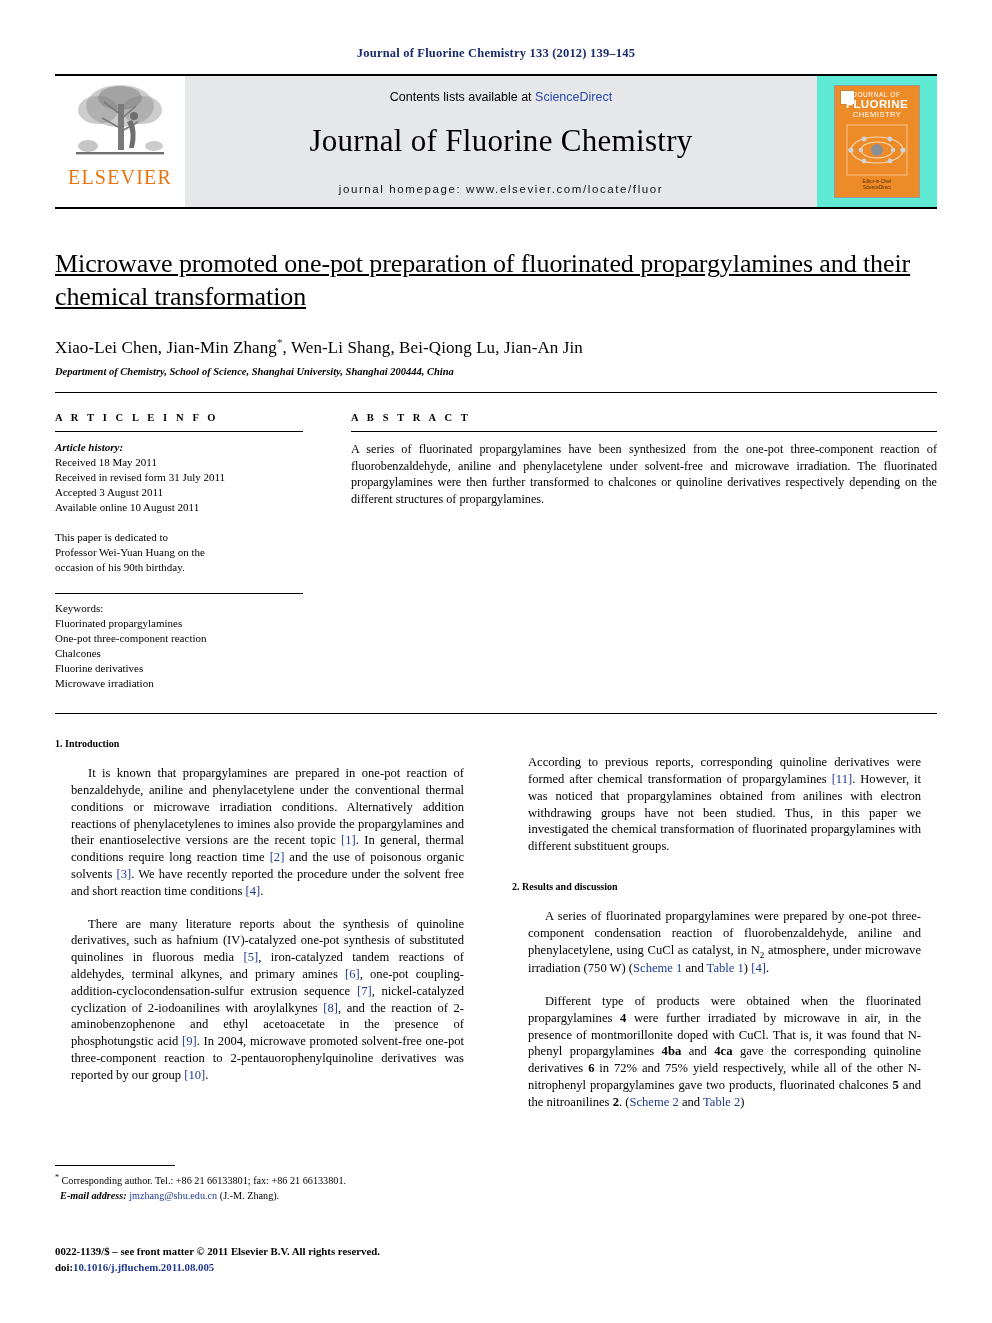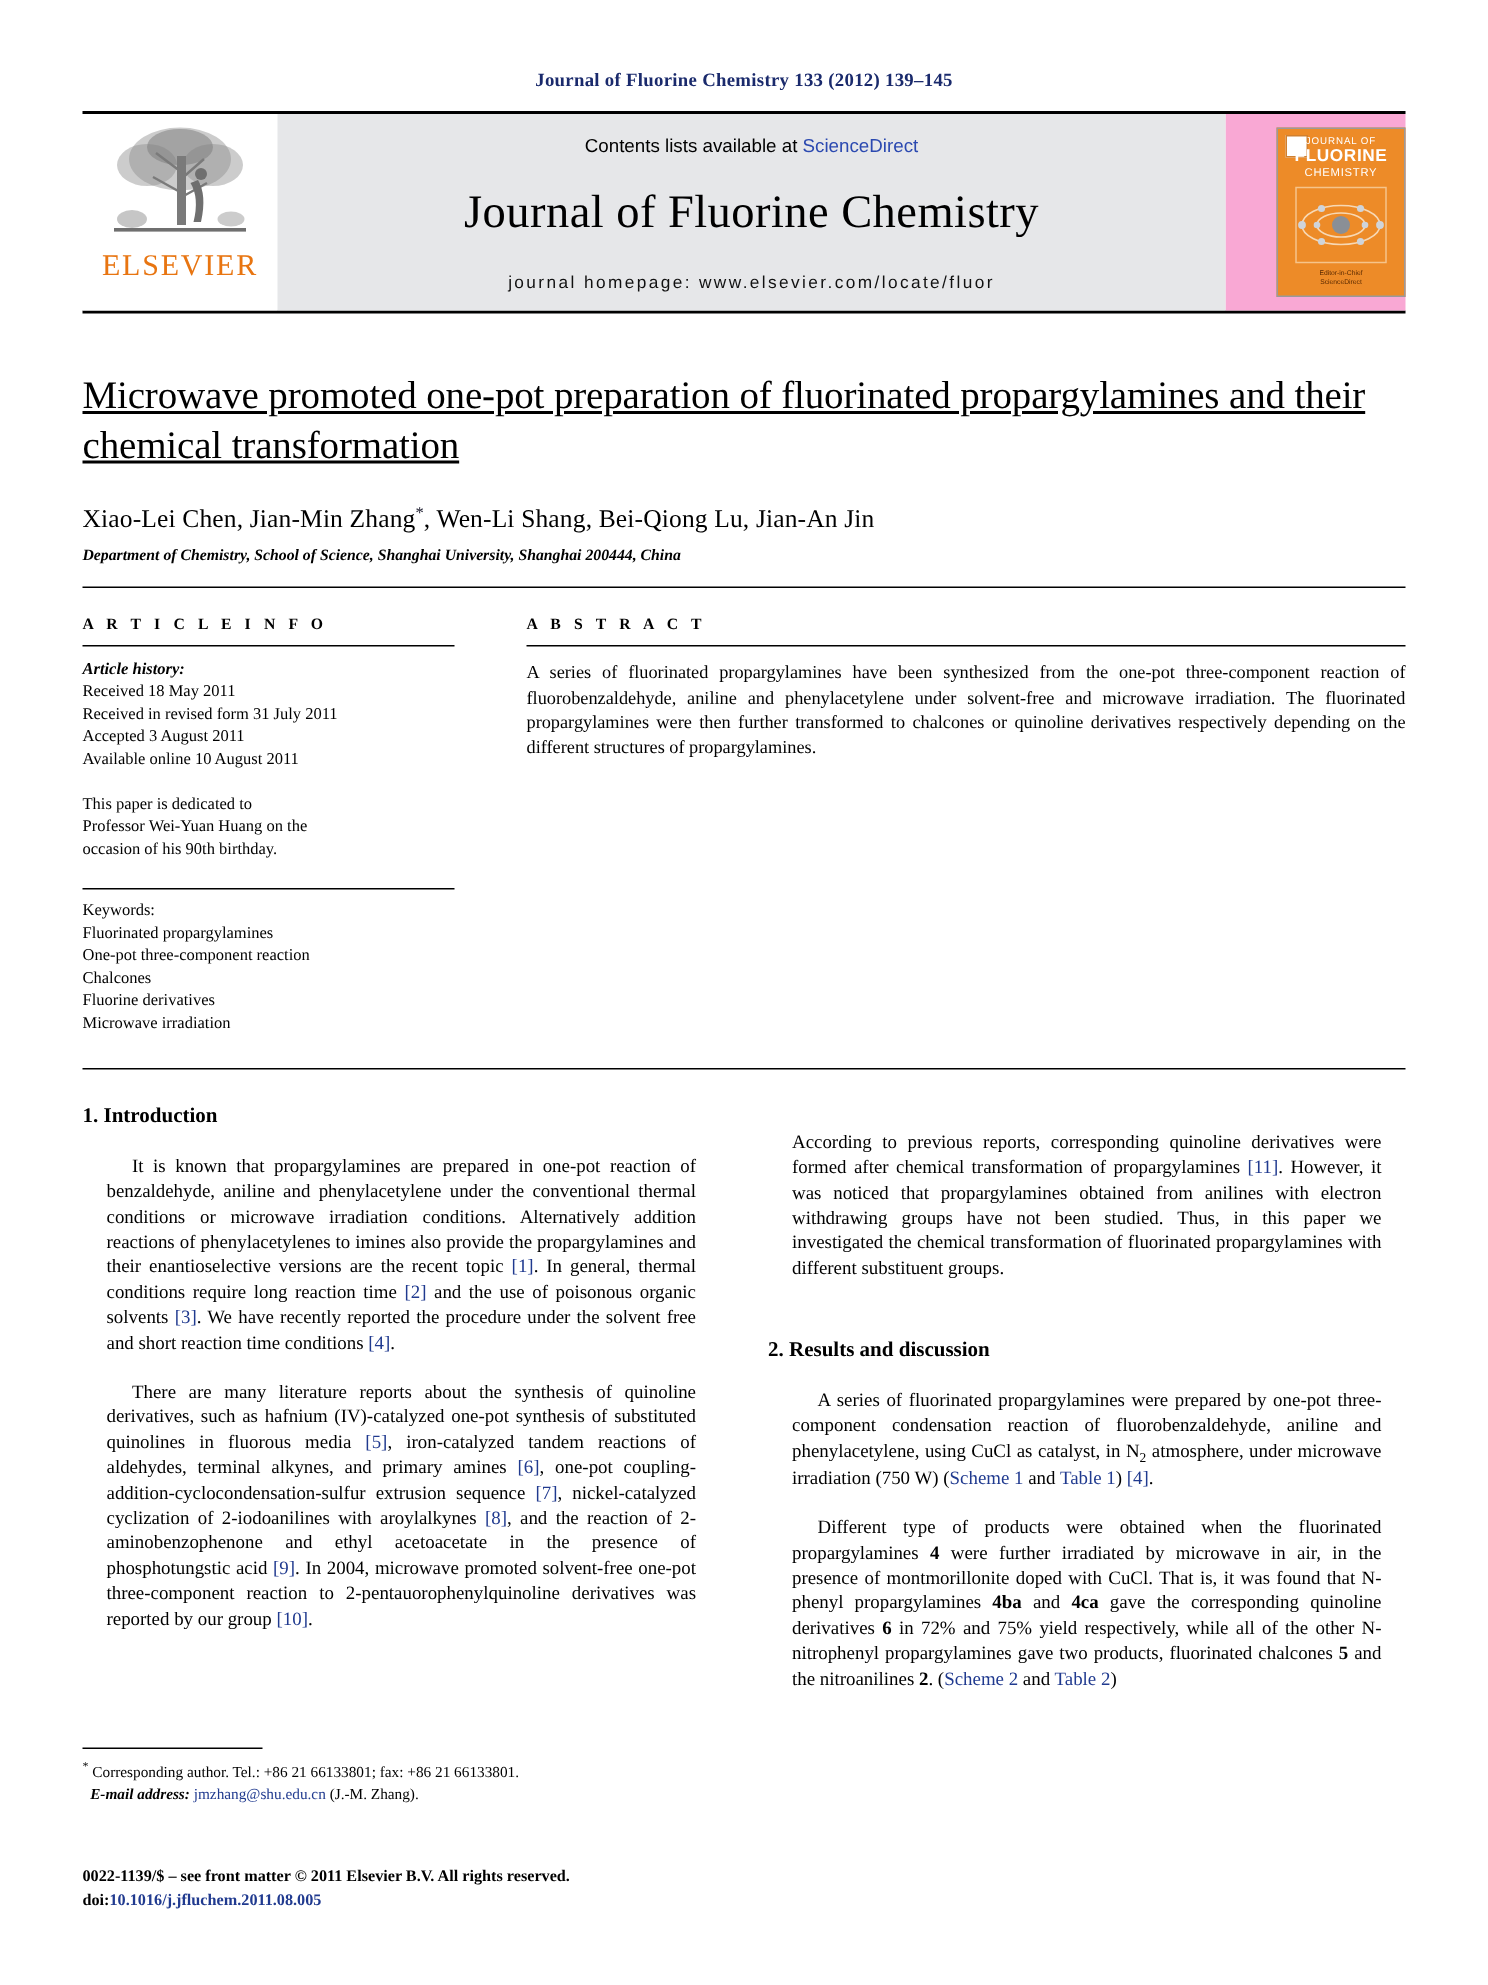--- a/index.html
+++ b/index.html
@@ -90,22 +90,22 @@
     font-size: 11.5px;
     letter-spacing: 1.6px;
     margin-top: 24px;
     color: #111;
   }
   .mast-right {
     width: 120px;
     flex: 0 0 120px;
     display: flex;
     align-items: center;
-    justify-content: flex-end;
-    background: #f9a8d4;
+    justify-content: center;
+    background: #5eead4;
   }
   .cover {
     width: 86px;
     height: 113px;
     background: #ED8B28;
     border: 1px solid #9a9a9a;
     position: relative;
     overflow: hidden;
   }
   .cover-elsevier-mark {
@@ -231,24 +231,24 @@
   .body-cols {
     margin: 24px 55px 0 55px;
     display: flex;
     gap: 32px;
     height: 430px;
   }
   .bcol { width: 425px; flex: 0 0 425px; }
   .h2 {
     font-family: "Liberation Serif", serif;
     font-weight: bold;
-    font-size: 14px;
+    font-size: 10px;
     margin: 0 0 11px 0;
   }
-  .h2.spaced { margin-top: 39px; }
+  .h2.spaced { margin-top: 26px; }
   p.body {
     font-family: "Liberation Serif", serif;
     font-size: 12.6px;
     line-height: 1.335;
     text-align: justify;
     margin: 16px;
     text-indent: 17px;
     hyphens: auto;
   }
   p.body.cont { text-indent: 0; }

